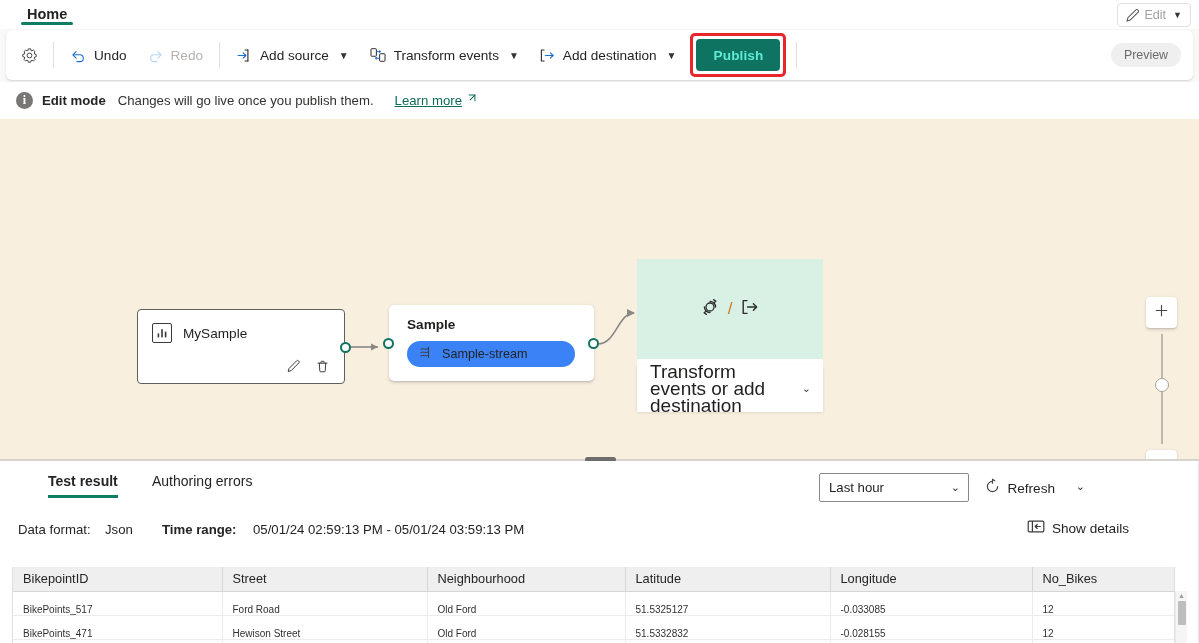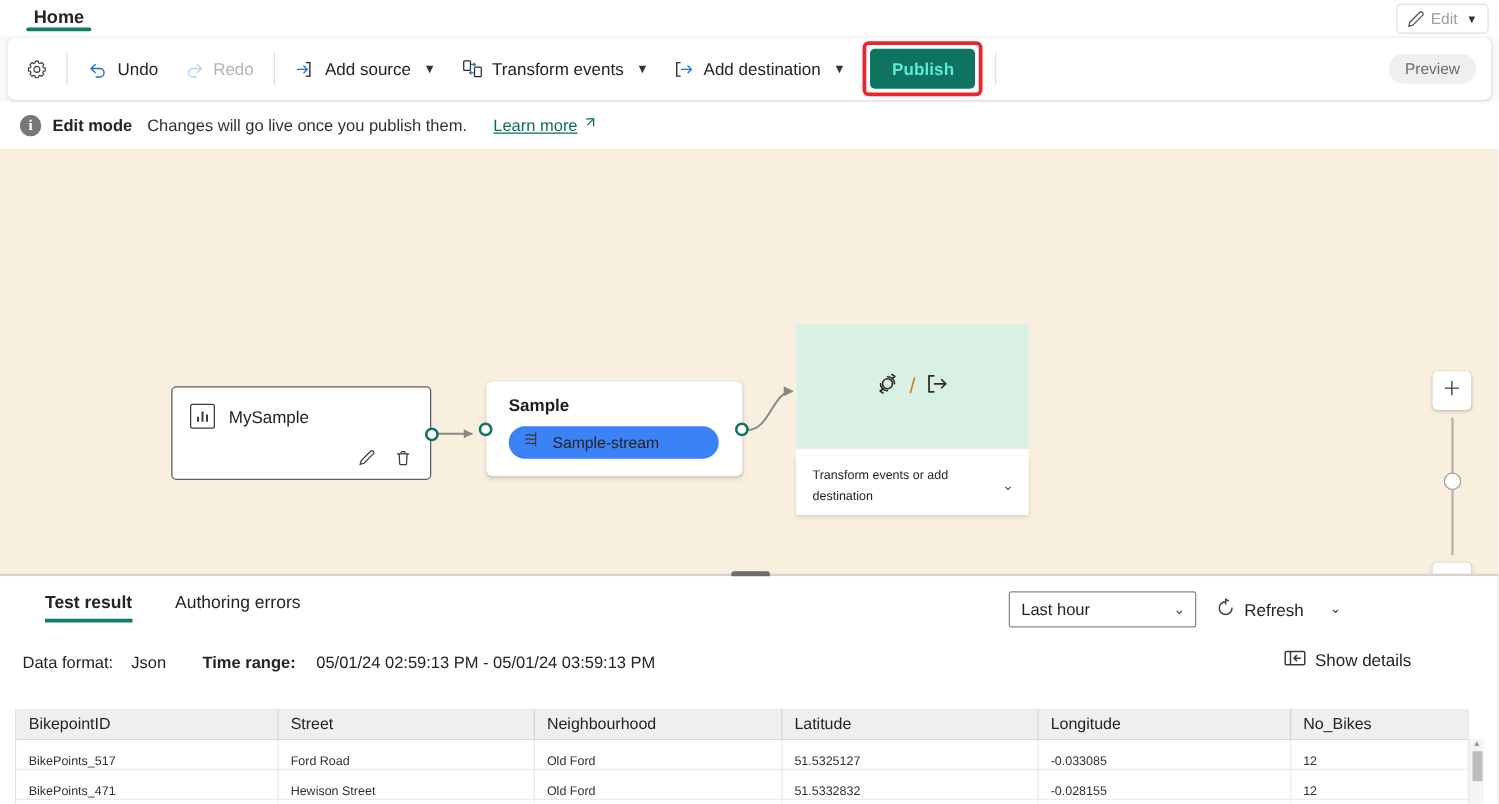--- a/index.html
+++ b/index.html
@@ -125,21 +125,21 @@
 
   
   .node-transform { left:637px; top:140px; width:186px; height:113px; border:none; border-radius:2px; }
   .tf-top { height:100px; background:#d9f0e5; display:flex; align-items:center; justify-content:center; gap:7px; }
   .tf-slash { color:#d17b1e; font-size:17px; }
   .tf-bottom {
     position:absolute; left:0; top:106px; width:186px; height:47px;
     background:#ffffff; display:flex; align-items:center; padding:0 12px 0 13px;
     box-shadow:0 1.2px 3.0px rgba(0,0,0,0.12);
   }
-  .tf-label { font-size:10px; color:#201f1e; line-height:17px; flex:1; }
+  .tf-label { font-size:19px; color:#201f1e; line-height:17px; flex:1; }
   .tf-chev { color:#444; font-size:11px; margin-left:6px; }
 
   .port {
     position:absolute; width:11px; height:11px; border-radius:50%;
     background:#ffffff; border:2.3px solid #0f7362;
   }
 
   
   .zoomctl { position:absolute; left:1146px; top:178px; width:32px; }
   .zbtn {
@@ -159,21 +159,21 @@
   .splitter {
     position:absolute; left:0; top:459px; width:1199px; height:2px; background:#d7d3cd;
   }
   .splitter .grip {
     position:absolute; left:585px; top:-2px; width:31px; height:5px;
     border-radius:3px; background:#6e6d6b;
   }
 
   
   .bottom { position:absolute; left:0; top:461px; width:1199px; height:182px; background:#fff; }
-  .tabs2 { position:absolute; left:4px; top:0; height:45px; width:1091px; }
+  .tabs2 { position:absolute; left:16px; top:0; height:45px; width:1091px; }
   .tab2 {
     position:absolute; top:12px; font-size:14px; color:#242424; padding-bottom:9px;
   }
   .tab2.sel { left:32px; font-weight:700; }
   .tab2.sel::after{ content:""; position:absolute; left:0; right:0; bottom:0; height:2.6px; background:#107c63; }
   .tab2.alt { left:136px; font-weight:400; }
 
   .tr-select {
     position:absolute; right:138px; top:12px; width:150px; height:29px;
     border:1px solid #8a8886; border-radius:2px; background:#fff;

